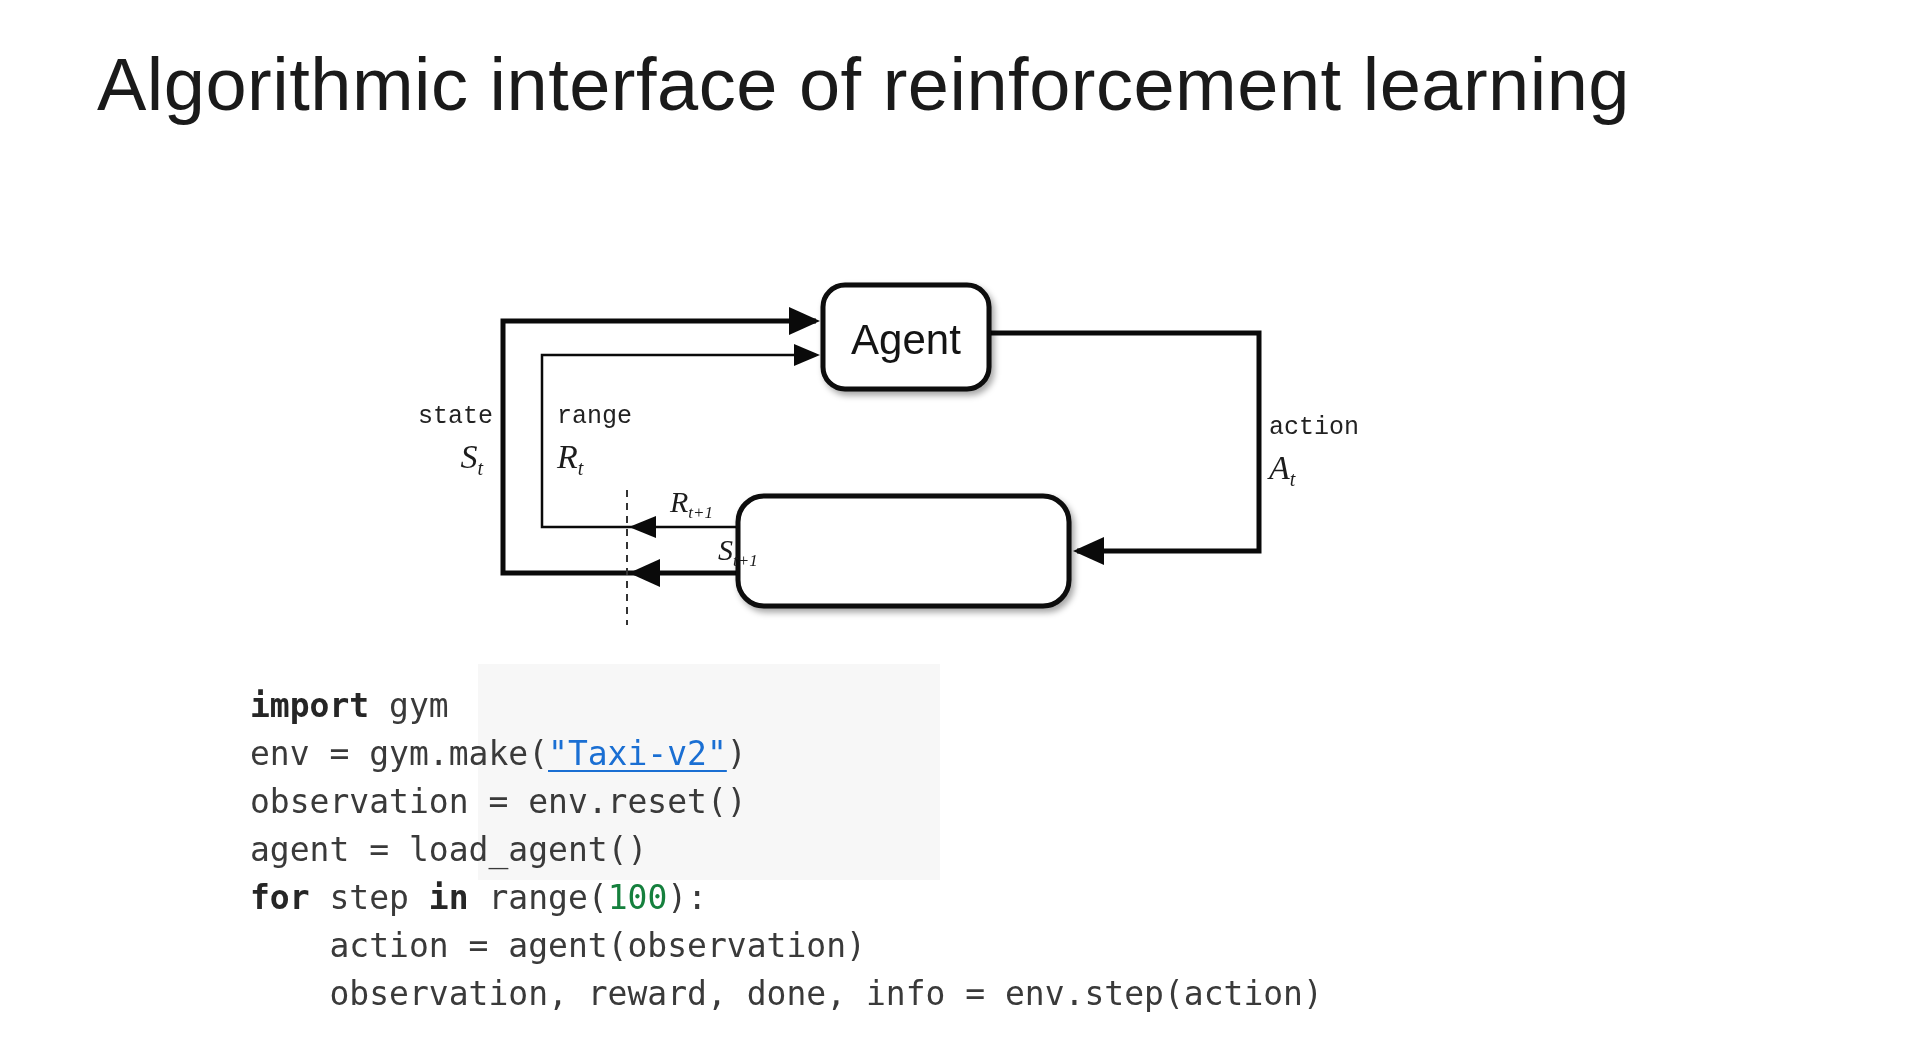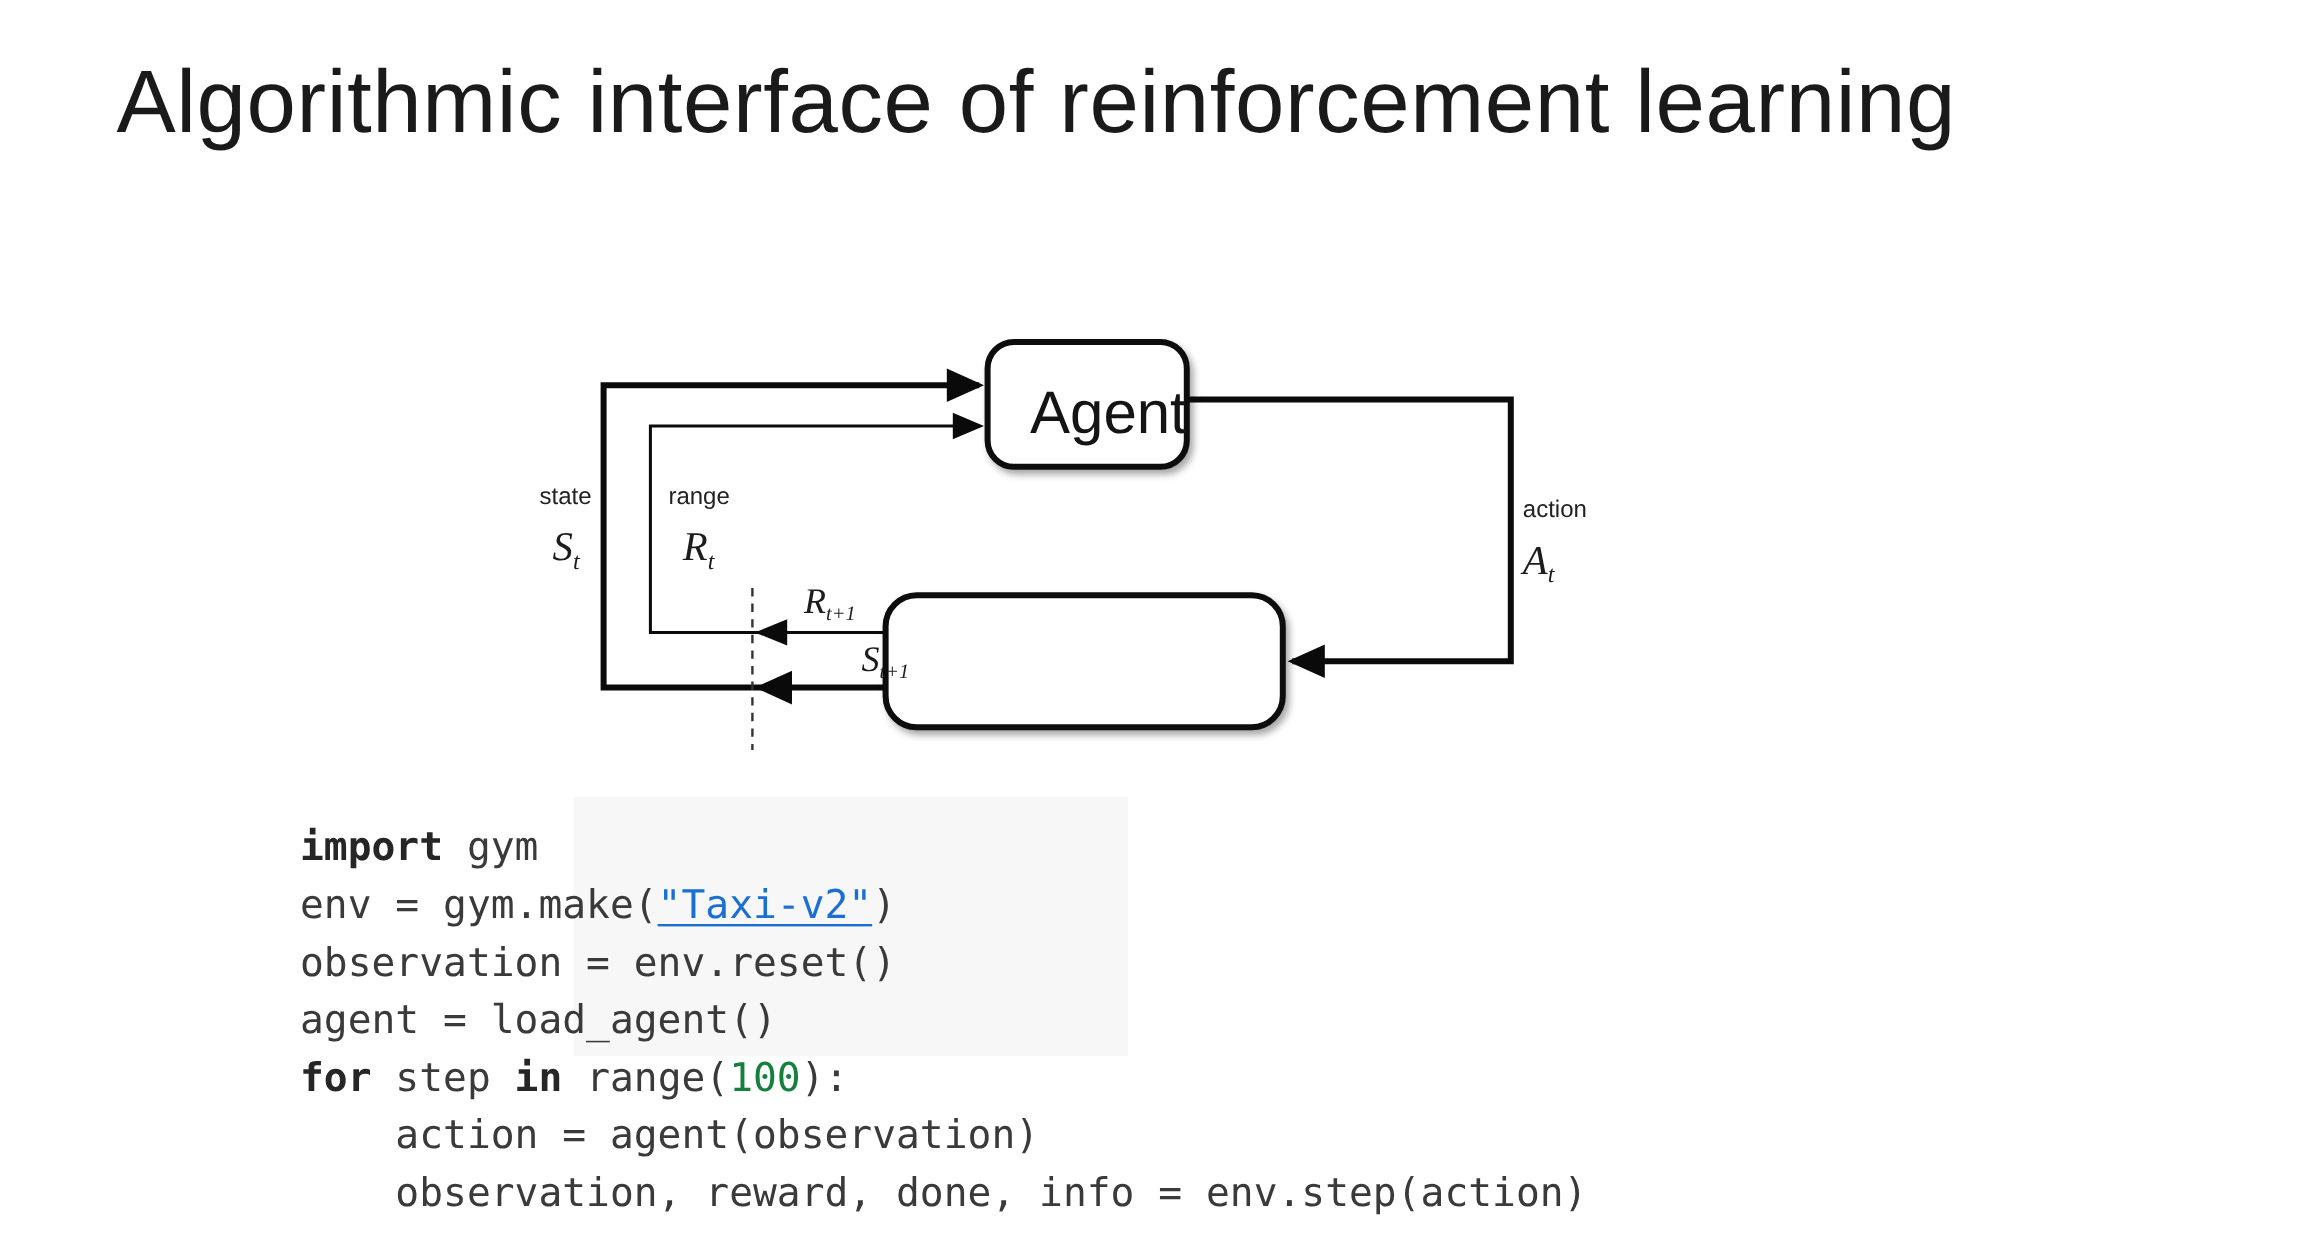--- a/index.html
+++ b/index.html
@@ -30,28 +30,28 @@
   
   .diagram-svg {
     position: absolute;
     left: 0; top: 0;
     width: 1920px; height: 1048px;
   }
   .box-label {
     position: absolute;
     font-family: "Liberation Sans", sans-serif;
     color: #141414;
-    font-size: 50px;
-    text-align: right;
+    font-size: 42px;
+    text-align: center;
     line-height: 1;
   }
   .edge-word {
     position: absolute;
-    font-family: Liberation Sans, sans-serif;
-    font-size: 20px;
+    font-family: Liberation Mono, monospace;
+    font-size: 25px;
     color: #222222;
     line-height: 1.1;
   }
   .mathlabel {
     position: absolute;
     font-family: "Liberation Serif", serif;
     font-style: italic;
     font-size: 34px;
     color: #1c1c1c;
     line-height: 1;
@@ -131,21 +131,21 @@
     <rect x="738" y="496" width="331" height="110" rx="26" ry="26" fill="#ffffff" stroke="#0a0a0a" stroke-width="5" filter="url(#boxshadow)"></rect>
   </svg>
 
   <div class="box-label" style="left:823px; top:319px; width:166px;">Agent</div>
 
   <div class="edge-word right-align" style="left:350px; top:403px; width:143px;">state</div>
   <div class="edge-word" style="left:557px; top:403px;">range</div>
   <div class="edge-word" style="left:1269px; top:414px;">action</div>
 
   <div class="mathlabel right-align" style="left:350px; top:440px; width:133px;"><span>S</span><sub>t</sub></div>
-  <div class="mathlabel" style="left:569px; top:440px;"><span>R</span><sub>t</sub></div>
+  <div class="mathlabel" style="left:557px; top:440px;"><span>R</span><sub>t</sub></div>
   <div class="mathlabel" style="left:1269px; top:451px;"><span>A</span><sub>t</sub></div>
   <div class="mathlabel small" style="left:670px; top:487px;"><span>R</span><sub>t+1</sub></div>
   <div class="mathlabel small" style="left:670px; top:535px;margin-left:48px;"><span>S</span><sub>t+1</sub></div>
 
   <div class="code-backdrop"></div>
 
   <div class="code" id="code-block"><div><span class="kw">import</span><span class="pl"> gym</span></div><div><span class="pl">env = gym.make(</span><span class="lnk">"Taxi-v2"</span><span class="pl">)</span></div><div><span class="pl">observation = env.reset()</span></div><div><span class="pl">agent = load_agent()</span></div><div><span class="kw">for</span><span class="pl"> step </span><span class="kw">in</span><span class="pl"> range(</span><span class="num">100</span><span class="pl">):</span></div><div><span class="pl">    action = agent(observation)</span></div><div><span class="pl">    observation, reward, done, info = env.step(action)</span></div></div>
 
 </div>
 

